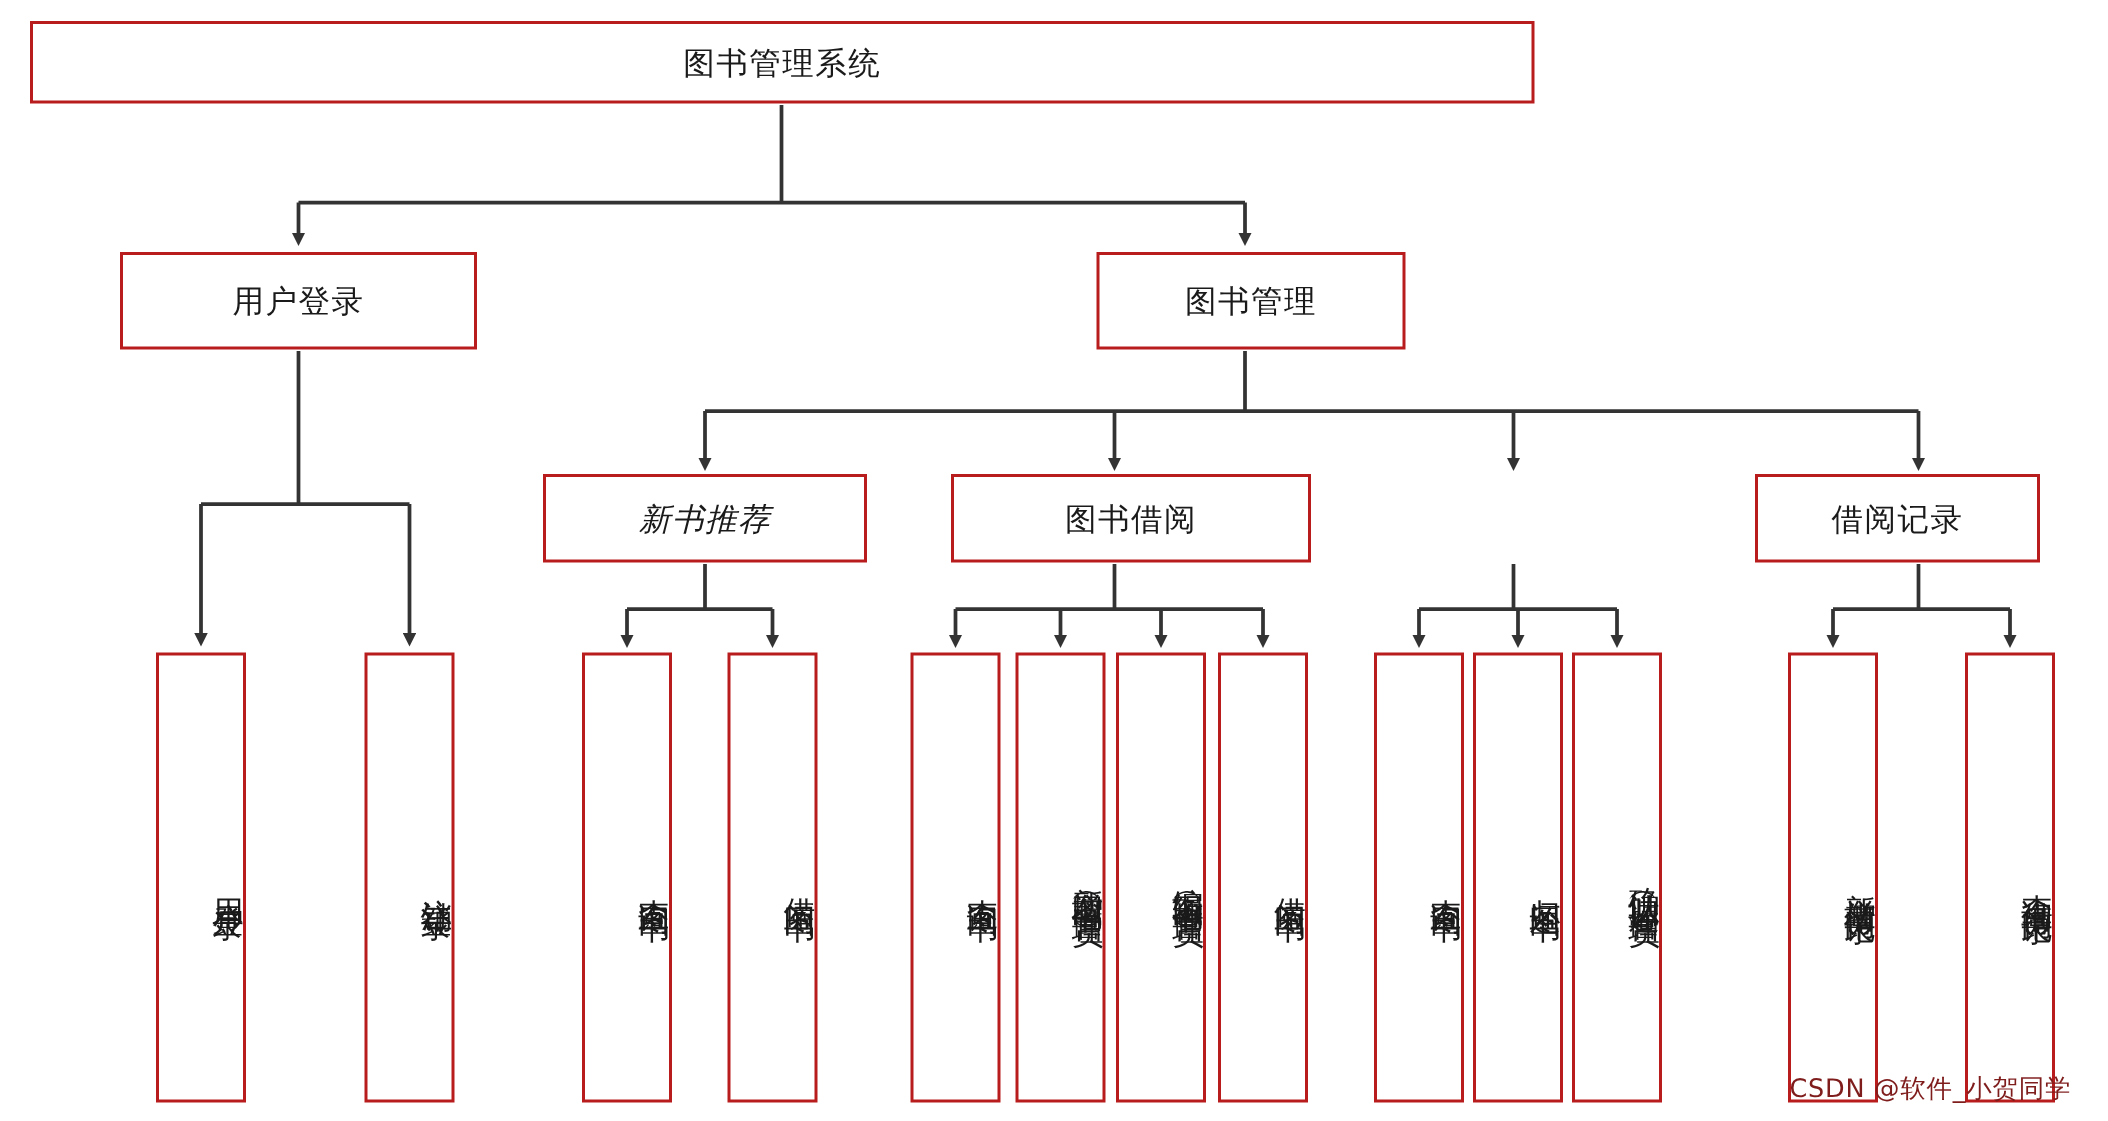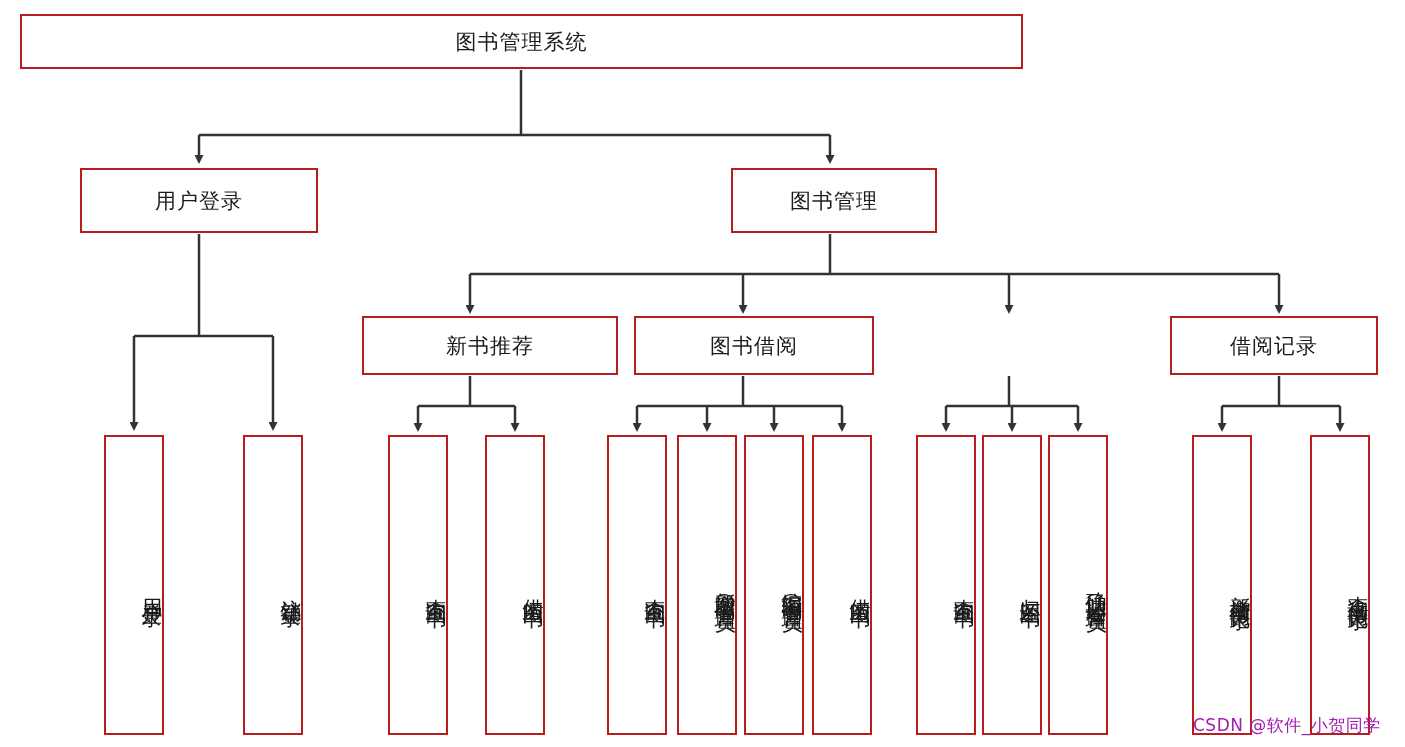--- a/index.html
+++ b/index.html
@@ -56,21 +56,21 @@
   }
   .node.vert .label {
     writing-mode: vertical-rl;
     text-orientation: upright;
   }
   #watermark {
     position: absolute;
     left: 1193px;
     top: 714px;
     font-size: 17px;
-    color: #a21caf;
+    color: #7f1d1d;
     white-space: nowrap;
     letter-spacing: 0.5px;
   }
 </style>
 </head>
 <body>
 
 <div id="canvas">
 
   <svg class="lines" viewBox="0 0 1405 747" xmlns="http://www.w3.org/2000/svg">
@@ -127,27 +127,27 @@
     <span class="label">图书管理系统</span>
   </div>
 
   <div class="node horiz" style="left:80px; top:168px; width:238px; height:65px;">
     <span class="label">用户登录</span>
   </div>
   <div class="node horiz" style="left:711px; top:168px; width:206px; height:65px;margin-left:20px;">
     <span class="label">图书管理</span>
   </div>
 
-  <div class="node horiz" style="left:362px; top:316px; width:256px; height:59px;">
+  <div class="node horiz" style="left:362px; top:316px; width:216px; height:59px;font-style:italic;">
     <span class="label">新书推荐</span>
   </div>
   <div class="node horiz" style="left:634px; top:316px; width:240px; height:59px;">
     <span class="label">图书借阅</span>
   </div>
-  <div class="node horiz" style="left:1170px; top:316px; width:208px; height:59px;text-align:center;">
+  <div class="node horiz" style="left:1170px; top:316px; width:190px; height:59px;text-align:center;">
     <span class="label">借阅记录</span>
   </div>
 
   <div class="node vert" style="left:104px; top:435px; width:60px; height:300px;">
     <span class="label">用户登录</span>
   </div>
   <div class="node vert" style="left:243px; top:435px; width:60px; height:300px;">
     <span class="label">注销登录</span>
   </div>
 

